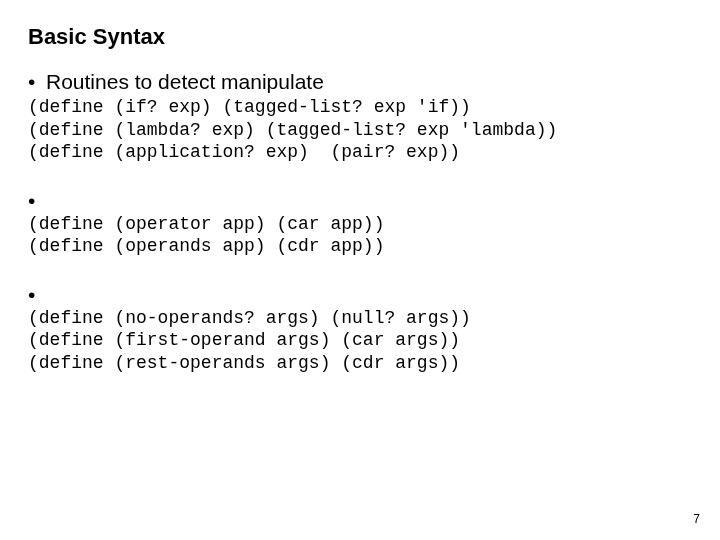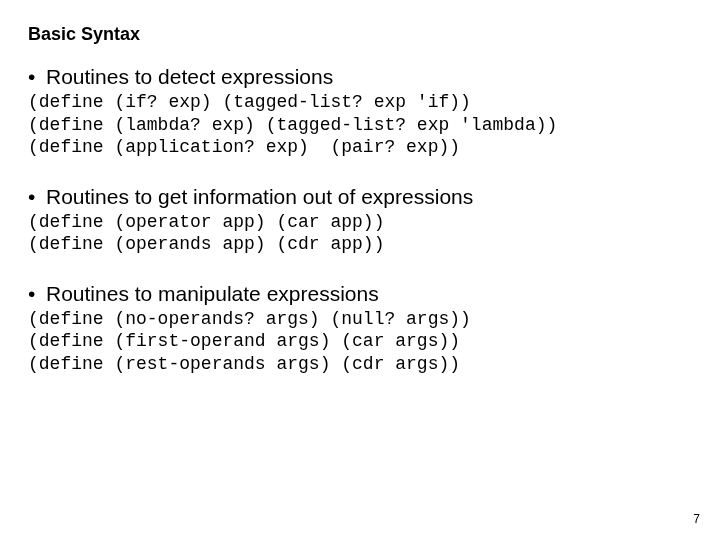--- a/index.html
+++ b/index.html
@@ -6,21 +6,21 @@
   body {
     width: 720px;
     height: 540px;
     background: #ffffff;
     font-family: Arial, Helvetica, sans-serif;
     color: #000;
     padding: 24px 28px 0 28px;
     position: relative;
   }
   .title {
-    font-size: 18px;
+    font-size: 22px;
     font-weight: bold;
     margin-bottom: 20px;
   }
   .section-heading {
     font-size: 21px;
     margin-bottom: 2px;
   }
   .bullet {
     display: flex;
     align-items: baseline;
@@ -47,34 +47,32 @@
     color: #000;
   }
 </style>
 </head>
 <body>
 
 <div class="title">Basic Syntax</div>
 
 <div class="bullet section-heading">
   <span class="dot">•</span>
-  <span>Routines to detect expressions</span>
+  <span>Routines to detect manipulate</span>
 </div>
 <div class="code-block">(define (if? exp) (tagged-list? exp 'if))
 (define (lambda? exp) (tagged-list? exp 'lambda))
 (define (application? exp)  (pair? exp))</div>
 
 <div class="bullet section-heading">
   <span class="dot">•</span>
-  <span>Routines to get information out of expressions</span>
 </div>
 <div class="code-block">(define (operator app) (car app))
 (define (operands app) (cdr app))</div>
 
 <div class="bullet section-heading">
   <span class="dot">•</span>
-  <span>Routines to manipulate expressions</span>
 </div>
 <div class="code-block last">(define (no-operands? args) (null? args))
 (define (first-operand args) (car args))
 (define (rest-operands args) (cdr args))</div>
 
 <div class="page-num">7</div>
 
 </body></html>

